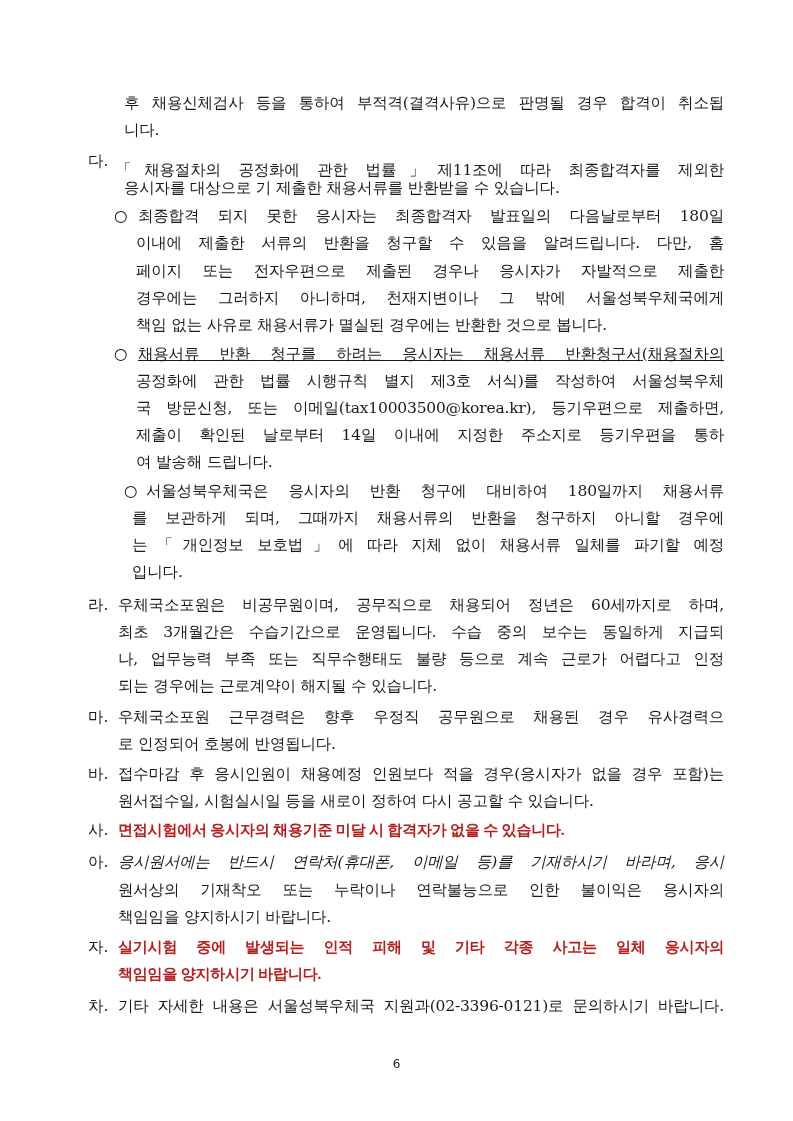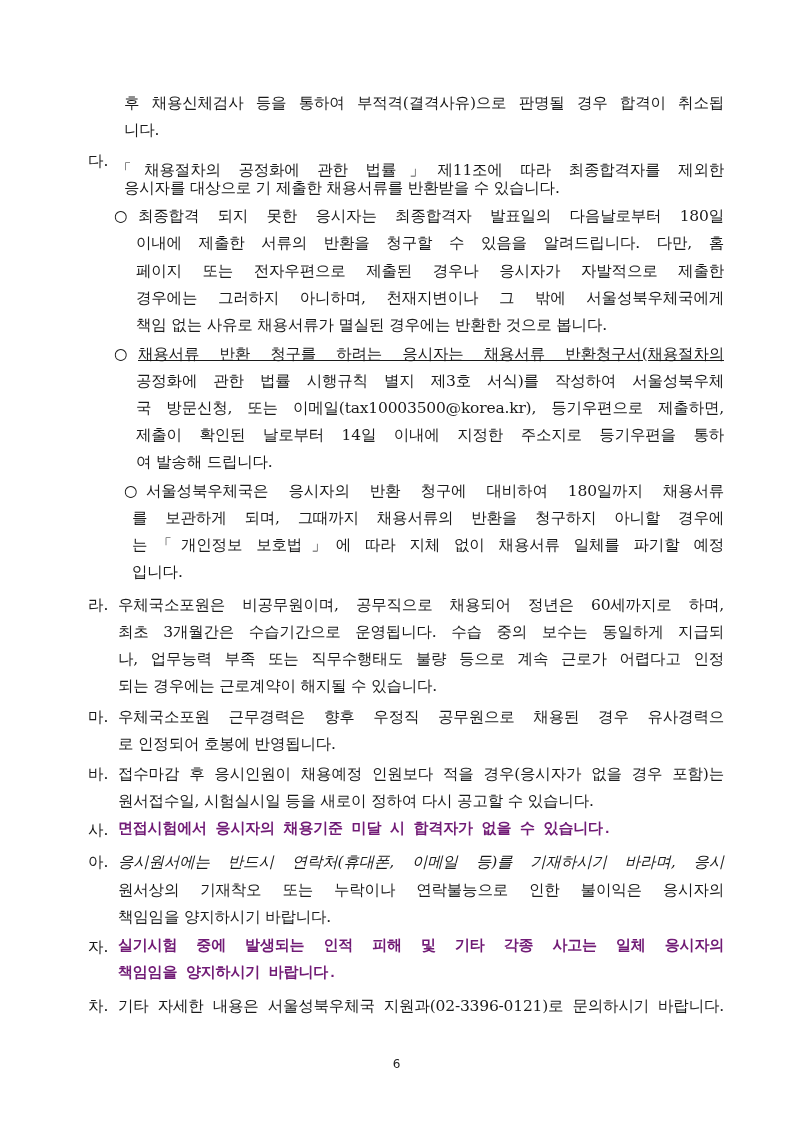--- a/index.html
+++ b/index.html
@@ -3,21 +3,21 @@
   <meta charset="utf-8">
   <style>
     html, body { margin: 0; padding: 0; background: #ffffff; }
     body { width: 793px; height: 1121px; position: relative; overflow: hidden;
            font-family: "DejaVu Serif", "Liberation Serif", serif; color: #1a1a1a; }
     .page { position: absolute; left: 0; top: 0; width: 793px; height: 954px; }
     .ln { position: absolute; white-space: nowrap; font-size: 15.5px; line-height: 20px;
           letter-spacing: -0.2px; }
     .just { text-align: justify; text-align-last: justify; white-space: normal; }
     .lbl { position: absolute; font-size: 15.5px; line-height: 20px; }
-    .blue { color: #701a75; font-weight: bold; font-family: Liberation Mono, monospace; font-size: 15px; }
+    .blue { color: #b91c1c; font-weight: bold; font-family: Liberation Serif, serif; font-size: 15px; }
     .pagenum { position: absolute; left: 0; width: 793px; top: 1057px; text-align: center;
                font-family: "DejaVu Sans", "Liberation Sans", sans-serif; font-size: 12px; color: #222; }
   </style>
 </head>
 <body>
 
 <div class="page">
 
   <div class="ln just" style="left:124px; top:93px; width:600px;">후 채용신체검사 등을 통하여 부적격(결격사유)으로 판명될 경우 합격이 취소됩</div>
   <div class="ln" style="left:124px; top:120px;">니다.</div>
@@ -36,21 +36,21 @@
   <div class="lbl" style="left:114px; top:344px;">○</div>
   <div class="ln just" style="left:138px; top:344px; width:586px;text-decoration:underline;">채용서류 반환 청구를 하려는 응시자는 채용서류 반환청구서(채용절차의</div>
   <div class="ln just" style="left:136px; top:371px; width:588px;">공정화에 관한 법률 시행규칙 별지 제3호 서식)를 작성하여 서울성북우체</div>
   <div class="ln just" style="left:136px; top:398px; width:588px;">국 방문신청, 또는 이메일(tax10003500@korea.kr), 등기우편으로 제출하면,</div>
   <div class="ln just" style="left:136px; top:425px; width:588px;">제출이 확인된 날로부터 14일 이내에 지정한 주소지로 등기우편을 통하</div>
   <div class="ln" style="left:136px; top:452px;">여 발송해 드립니다.</div>
 
   <div class="lbl" style="left:124px; top:481px;">○</div>
   <div class="ln just" style="left:146px; top:481px; width:578px;">서울성북우체국은 응시자의 반환 청구에 대비하여 180일까지 채용서류</div>
   <div class="ln just" style="left:132px; top:508px; width:592px;">를 보관하게 되며, 그때까지 채용서류의 반환을 청구하지 아니할 경우에</div>
-  <div class="ln just" style="left:132px; top:535px; width:592px;">는「개인정보 보호법」에 따라 지체 없이 채용서류 일체를 파기할 예정</div>
+  <div class="ln just" style="left:132px; top:535px; width:592px;font-family:Liberation Serif, serif;">는「개인정보 보호법」에 따라 지체 없이 채용서류 일체를 파기할 예정</div>
   <div class="ln" style="left:132px; top:562px;">입니다.</div>
 
   <div class="lbl" style="left:88px; top:595px;">라.</div>
   <div class="ln just" style="left:118px; top:595px; width:606px;">우체국소포원은 비공무원이며, 공무직으로 채용되어 정년은 60세까지로 하며,</div>
   <div class="ln just" style="left:118px; top:622px; width:606px;">최초 3개월간은 수습기간으로 운영됩니다. 수습 중의 보수는 동일하게 지급되</div>
   <div class="ln just" style="left:118px; top:649px; width:606px;">나, 업무능력 부족 또는 직무수행태도 불량 등으로 계속 근로가 어렵다고 인정</div>
   <div class="ln" style="left:118px; top:676px;">되는 경우에는 근로계약이 해지될 수 있습니다.</div>
 
   <div class="lbl" style="left:88px; top:707px;">마.</div>
   <div class="ln just" style="left:118px; top:707px; width:606px;">우체국소포원 근무경력은 향후 우정직 공무원으로 채용된 경우 유사경력으</div>

